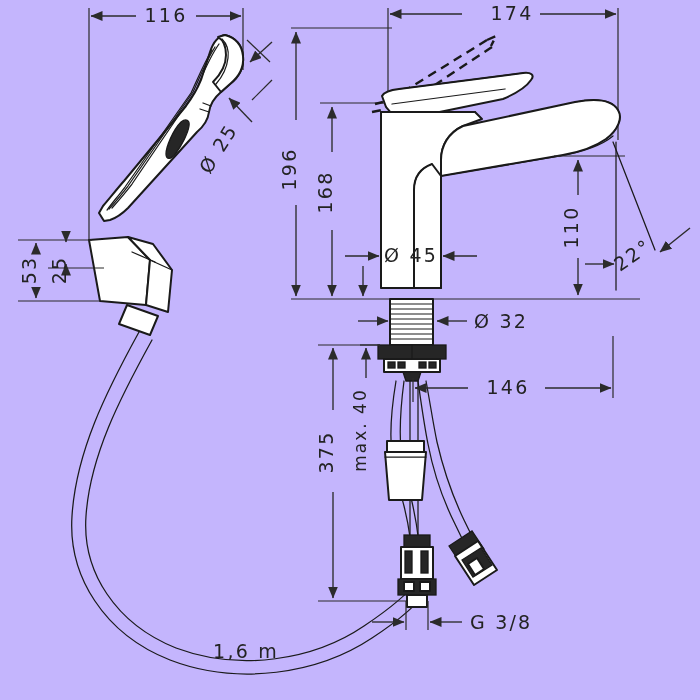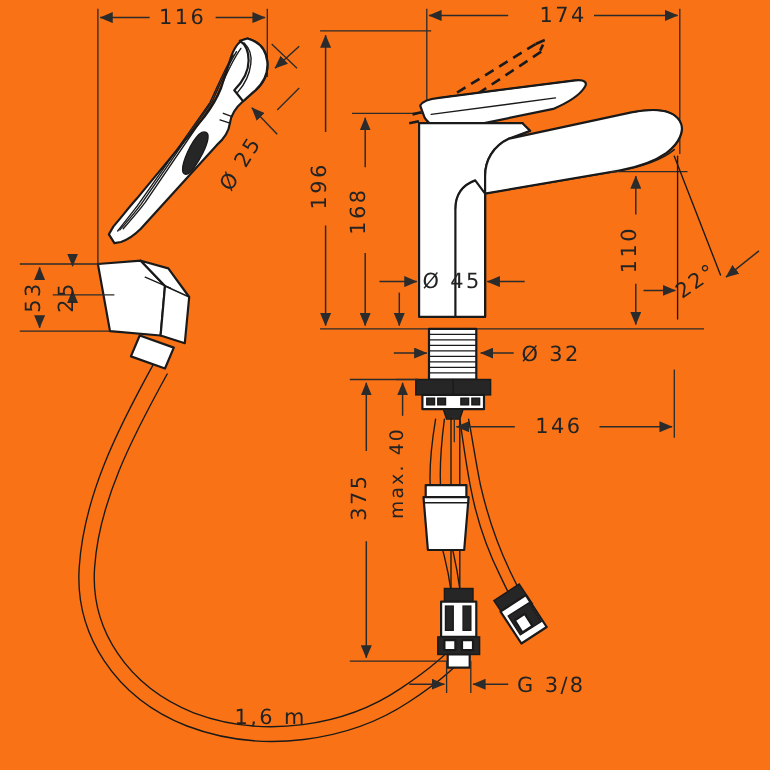--- a/index.html
+++ b/index.html
@@ -11,21 +11,21 @@
   body {
     width: 700px;
     height: 700px;
     overflow: hidden;
     font-family: "Liberation Sans", sans-serif;
   }
   #drawing-root {
     position: relative;
     width: 700px;
     height: 700px;
-    background: #f97316;
+    background: #c4b5fd;
   }
   svg.sheet {
     display: block;
     width: 700px;
     height: 700px;
   }
   .dim-line, .ext-line {
     stroke: #2b2b2b;
     fill: none;
   }

